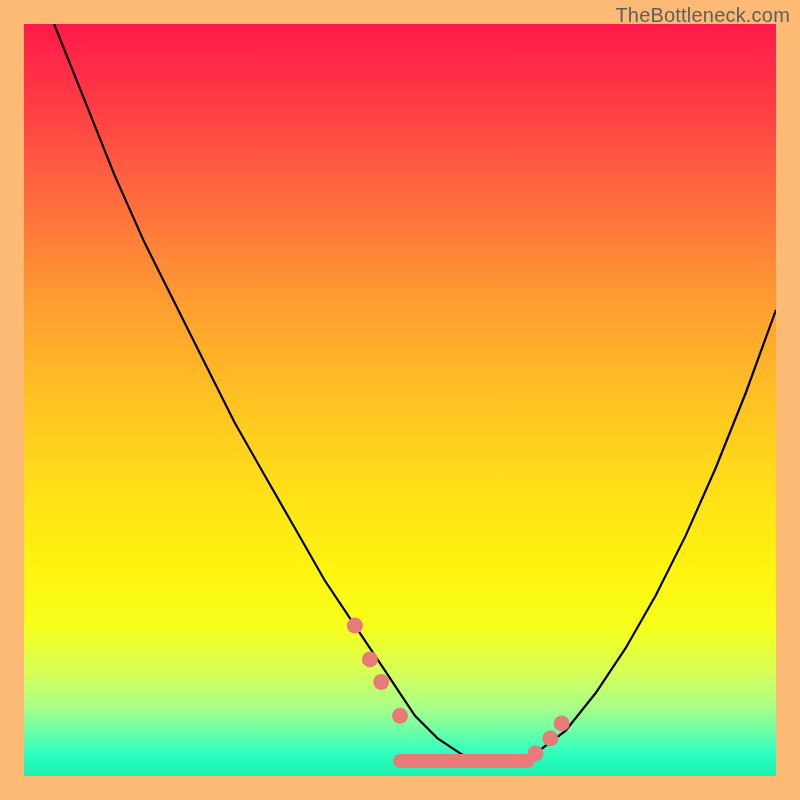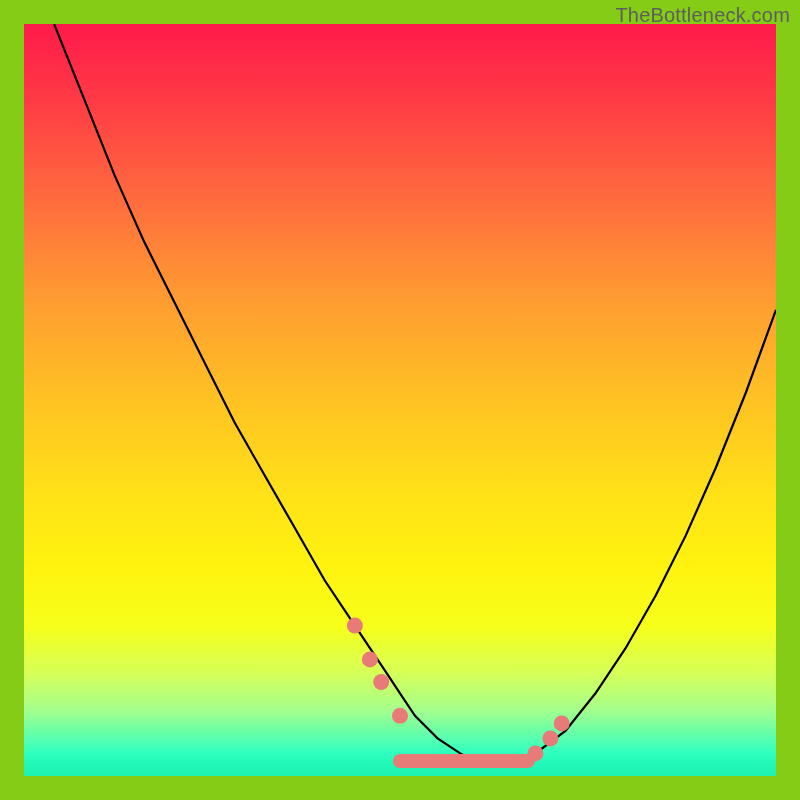--- a/index.html
+++ b/index.html
@@ -9,21 +9,21 @@
     height: 800px;
     overflow: hidden;
     background: #000;
     font-family: Arial, Helvetica, sans-serif;
   }
   .frame {
     position: absolute;
     top: 0; left: 0;
     width: 800px;
     height: 800px;
-    background: #84cc16;
+    background: #fdba74;
   }
   .plot-area {
     position: absolute;
     top: 24px;
     left: 24px;
     width: 752px;
     height: 752px;
     overflow: hidden;
   }
   .gradient {

